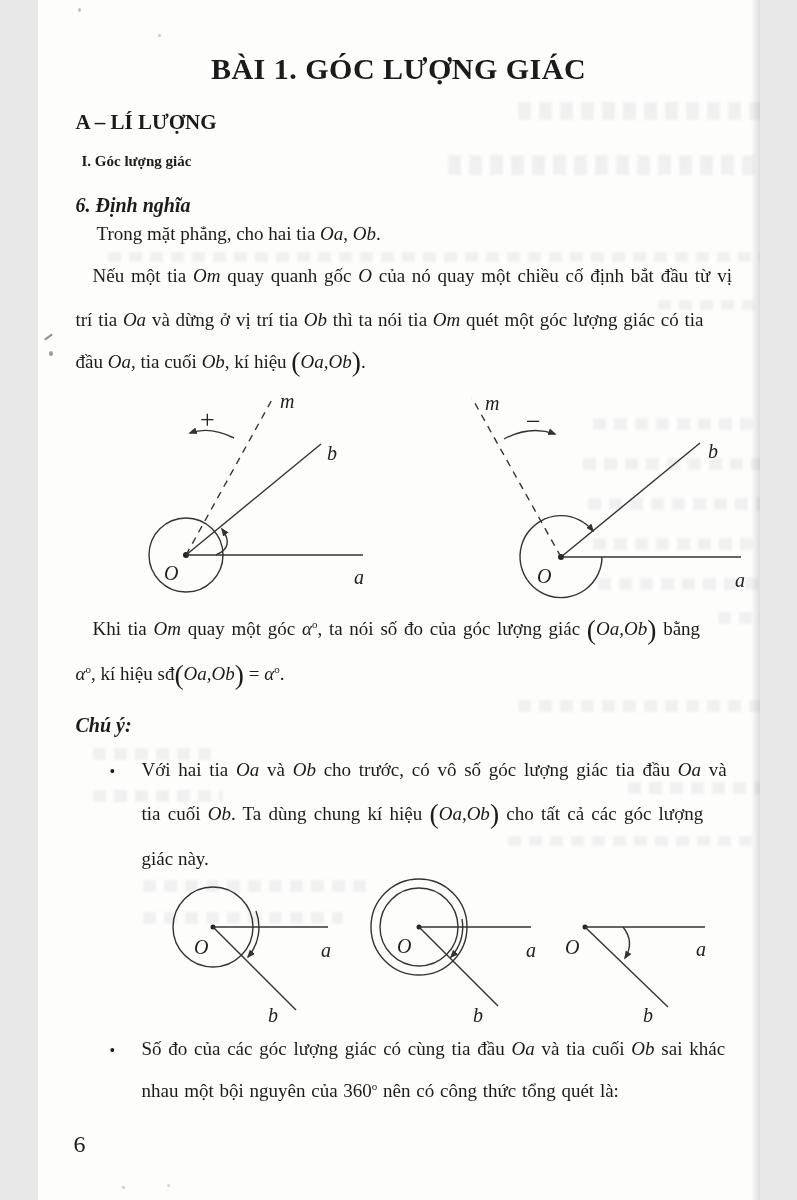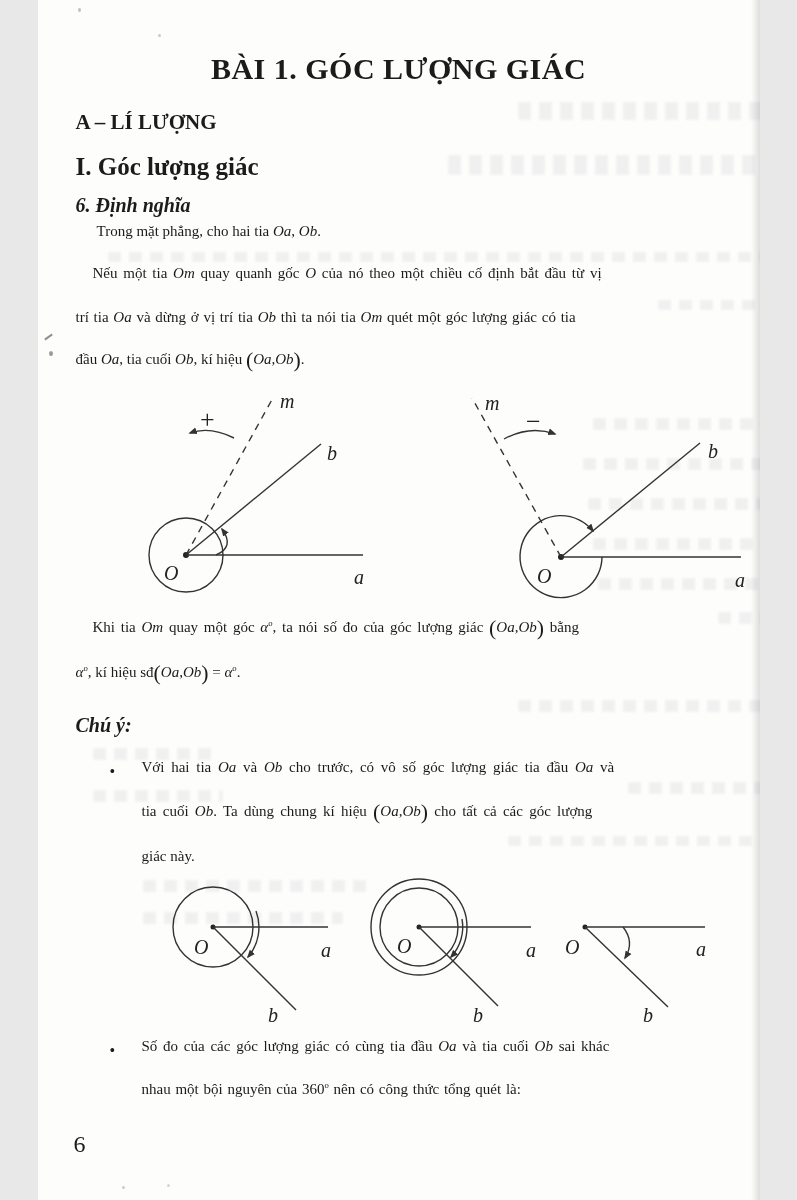--- a/index.html
+++ b/index.html
@@ -2,27 +2,27 @@
 <html><head>
 <meta charset="utf-8">
 <style>
   html,body{margin:0;padding:0;background:#e8e8e8;}
   #page{
     position:relative;width:722px;height:1200px;margin:0 auto;
     background:#fdfdfc;overflow:hidden;
     font-family:"Liberation Serif","DejaVu Serif",serif;color:#1b1b1b;
   }
   .abs{position:absolute;}
-  .line{position:absolute;white-space:nowrap;font-size:15px;color:#1b1b1b;}
+  .line{position:absolute;white-space:nowrap;font-size:19px;color:#1b1b1b;}
   .it{font-style:italic;}
   .pa{font-size:1.45em;line-height:0;vertical-align:-0.12em;font-weight:400;}
   .sup{font-size:0.58em;vertical-align:super;}
   .title{position:absolute;left:0;width:100%;text-align:center;font-weight:700;font-size:30px;letter-spacing:.5px;}
   .h1{position:absolute;font-weight:700;font-size:21px;}
-  .h2{position:absolute;font-weight:700;font-size:25px;}
+  .h2{position:absolute;font-weight:700;font-size:15px;margin-left:6px;}
   .h3{position:absolute;font-weight:700;font-style:italic;font-size:20px;}
   .bullet{position:absolute;font-size:16px;}
   .pageno{position:absolute;font-size:24px;}
   svg{position:absolute;overflow:visible;}
   .st{stroke:#333;stroke-width:1.4;fill:none;}
   .dash{stroke-dasharray:7 6;}
   .svgtxt{font-family:"Liberation Serif","DejaVu Serif",serif;font-style:italic;font-size:20px;fill:#222;}
   .sign{font-family:"Liberation Serif","DejaVu Serif",serif;font-style:normal;font-size:26px;fill:#222;}
   
   .g{position:absolute;opacity:.07;filter:blur(1.3px);border-radius:2px;
@@ -63,21 +63,21 @@
   <div class="g" style="left:105px;top:880px;width:230px;height:12px;"></div>
   <div class="g" style="left:105px;top:912px;width:200px;height:12px;"></div>
 
   <div class="title" style="top:52px;">BÀI 1. GÓC LƯỢNG GIÁC</div>
   <div class="h1" style="left:38px;top:110px;">A – LÍ LƯỢNG</div>
   <div class="h2" style="left:38px;top:153px;">I. Góc lượng giác</div>
   <div class="h3" style="left:38px;top:194px;">6. Định nghĩa</div>
 
   <div class="line" style="left:59px;top:223px;"><span>Trong mặt phẳng, cho hai tia </span><span class="it">Oa</span><span>, </span><span class="it">Ob</span><span>.</span></div>
 
-  <div class="line" style="left:55px;top:265px;word-spacing:2px;"><span>Nếu một tia </span><span class="it">Om</span><span> quay quanh gốc </span><span class="it">O</span><span> của nó theo một chiều cố định bắt đầu từ vị</span></div>
+  <div class="line" style="left:55px;top:265px;word-spacing:2px;"><span>Nếu một tia </span><span class="it">Om</span><span> quay quanh gốc </span><span class="it">O</span><span> của nó quay một chiều cố định bắt đầu từ vị</span></div>
   <div class="line" style="left:38px;top:309px;word-spacing:1px;"><span>trí tia </span><span class="it">Oa</span><span> và dừng ở vị trí tia </span><span class="it">Ob</span><span> thì ta nói tia </span><span class="it">Om</span><span> quét một góc lượng giác có tia</span></div>
   <div class="line" style="left:38px;top:351px;"><span>đầu </span><span class="it">Oa</span><span>, tia cuối </span><span class="it">Ob</span><span>, kí hiệu </span><span class="pa">(</span><span class="it">Oa,Ob</span><span class="pa">)</span><span>.</span></div>
 
   <svg width="700" height="220" viewBox="0 0 700 220" style="left:70px;top:388px;">
     <defs>
       <marker id="ah" markerWidth="9" markerHeight="8" refX="6" refY="3" orient="auto" markerUnits="userSpaceOnUse" viewBox="0 0 8 6">
         <path d="M0,0 L7.5,3 L0,6 z" fill="#333"></path>
       </marker>
     </defs>
 

